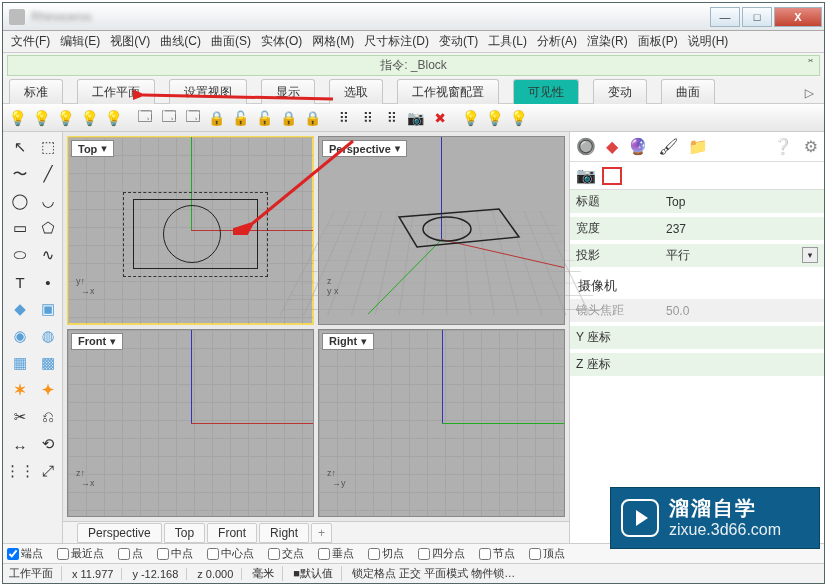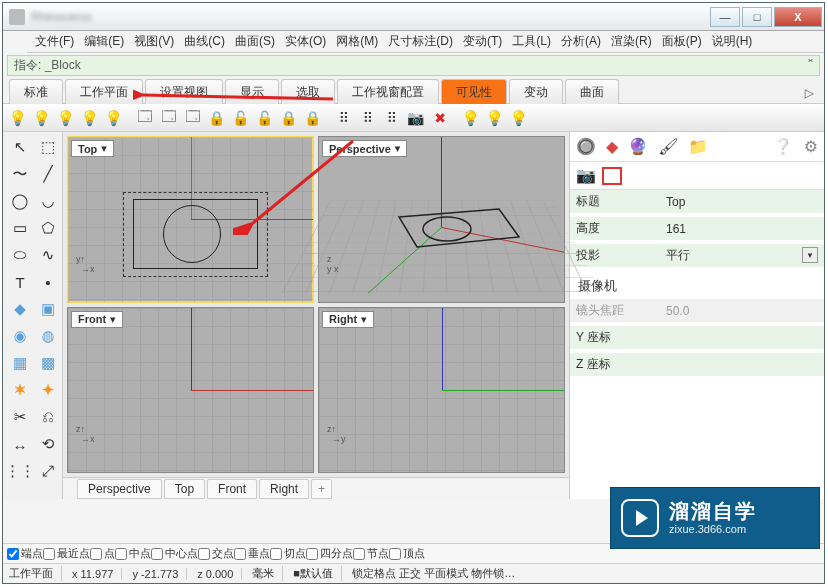--- a/index.html
+++ b/index.html
@@ -6,33 +6,33 @@
   body { background:#fff; width:828px; height:587px; overflow:hidden; position:relative; font-size:12px; color:#333; }
   .window { border:1px solid #566; width:823px; height:582px; margin:2px; background:#f4f4f4; display:flex; flex-direction:column; position:relative;}
   
   .titlebar { height:28px; background:linear-gradient(#fff,#e4e8ea); display:flex; align-items:center; border-bottom:1px solid #aaa;}
   .titlebar .icon { width:16px; height:16px; margin:0 6px; background:#bcbcbc; border-radius:2px;}
   .titlebar .title { flex:1; font-size:12px; color:#999; filter:blur(2px);}
   .win-btns { display:flex; }
   .win-btn { width:30px; height:20px; border:1px solid #9fb6c4; margin-right:2px; background:linear-gradient(#f9fcff,#d7e6ef); display:flex; align-items:center; justify-content:center; font-size:11px;}
   .win-btn.close { width:48px; background:linear-gradient(#e48b82,#c44531); color:#fff; font-weight:bold;}
   
-  .menubar { height:22px; background:#f3f3f3; display:flex; align-items:center; padding:0 4px; border-bottom:1px solid #ccc; gap:2px;margin-left:24px;}
+  .menubar { height:22px; background:#f3f3f3; display:flex; align-items:center; padding:0 4px; border-bottom:1px solid #ccc; gap:2px;}
   .menu-item { padding:2px 4px; white-space:nowrap;}
   
-  .cmd-area { background:#e5f5e2; border:1px solid #b8d8b0; margin:2px 4px; position:relative;}
+  .cmd-area { background:#e5f5e2; border:1px solid #b8d8b0; margin:2px 4px; position:relative;text-align:center;}
   .cmd-line1 { padding:1px 6px; color:#5a5a5a;}
   .cmd-line2 { height:18px; display:flex; align-items:center;}
   .cmd-line2 .lbl { background:#fce9a0; padding:1px 4px; border:1px dotted #c88;}
   .cmd-caret { position:absolute; right:6px; top:2px; font-size:14px;color:#777;}
   .cmd-caret2 { position:absolute; right:6px; bottom:2px; font-size:14px;color:#777;}
   
-  .upper-tabs { height:26px; display:flex; align-items:flex-end; padding:0 6px; gap:0; border-bottom:1px solid #ccc; background:#f2f2f2;}
+  .upper-tabs { height:26px; display:flex; align-items:flex-end; padding:0 6px; gap:12px; border-bottom:1px solid #ccc; background:#f2f2f2;}
   .upper-tab { padding:4px 14px 3px; border:1px solid #c7c7c7; border-bottom:none; background:linear-gradient(#fcfcfc,#e9e9e9); margin-right:2px; position:relative; top:1px; border-radius:3px 3px 0 0;}
-  .upper-tab.active { background:#f97316; }
+  .upper-tab.active { background:#14b8a6; }
   .tab-more { margin-left:auto; padding:3px 4px; color:#666;}
   
   .iconrow { height:28px; background:linear-gradient(#fefefe,#e7e7e7); border-bottom:1px solid #ccc; display:flex; align-items:center; padding:0 4px; gap:2px;}
   .tb-icon { width:22px; height:22px; display:flex; align-items:center; justify-content:center; border:1px solid transparent; font-size:14px;}
   .bulb { color:#ffcc33; text-shadow:0 0 1px #aa7700;}
   .bulb.off { color:#888;}
   .sep { width:5px;}
   
   .mainarea { flex:1; display:flex; min-height:0;}
   .lefttools { width:60px; background:#f1f1f1; border-right:1px solid #ccc; display:grid; grid-template-columns:1fr 1fr; grid-auto-rows:26px; gap:1px; padding:2px; align-content:start;}
@@ -65,33 +65,33 @@
   .rp-icons2 .sq{ width:20px; height:18px; border:2px solid #aaa;}
   .rp-icons2 .cam{ font-size:16px;}
   .rp-section-title { padding:6px 8px 4px; font-size:13px;}
   .prop-table { width:100%; border-collapse:collapse;}
   .prop-table td { padding:3px 6px; border-bottom:4px solid #fff; background:#e9f4e8; height:20px;}
   .prop-table td.k{ width:90px;}
   .prop-table td.dim{ color:#999; background:#f0f0f0;}
   .prop-table td.valdim{ color:#999; background:#f0f0f0;}
   .dd-btn { float:right; width:16px; height:16px; border:1px solid #999; background:#eee; font-size:9px; text-align:center; line-height:14px;}
   
-  .osnap { height:20px; border-top:1px solid #ccc; background:#f7f7f7; display:flex; padding:0 4px; gap:0; font-size:11px;margin-top:44px;}
+  .osnap { height:20px; border-top:1px solid #ccc; background:#f7f7f7; display:flex; padding:0 4px; gap:14px; font-size:11px;}
   .osnap label{ display:flex; align-items:center; gap:2px;}
   .osnap input{ width:12px;height:12px;}
   
   .status { height:20px; border-top:1px solid #ccc; background:#f3f3f3; display:flex; align-items:center; padding:0 6px; gap:10px; font-size:11px;}
   .status .cell{ border-right:1px solid #ccc; padding-right:8px;}
   
   .badge { position:absolute; right:4px; bottom:34px; width:210px; height:62px; background:#0f5d8a; color:#fff; display:flex; align-items:center; padding:4px 10px; gap:10px; border:1px solid #074561;}
   .badge .play{ width:38px;height:38px;border:2px solid #fff;border-radius:8px; display:flex;align-items:center;justify-content:center;}
   .badge .play::after{content:"";border-left:12px solid #fff;border-top:8px solid transparent;border-bottom:8px solid transparent;margin-left:3px;}
   .badge .txt{ display:flex; flex-direction:column; line-height:1.2;}
   .badge .big{ font-size:20px; font-weight:bold; letter-spacing:2px;}
-  .badge .small{ font-size:11px; opacity:.9;}
+  .badge .small{ font-size:16px; opacity:.9;}
   .red-arrow { position:absolute; pointer-events:none; z-index:50;}
 </style>
 </head>
 <body>
 
 <div class="window">
 
   <div class="titlebar">
     <div class="icon"></div>
     <div class="title">Rhinoceros</div>
@@ -294,22 +294,22 @@
         <span class="cam">📷</span>
         <span class="sq" style="border-color:#d33"></span>
       </div>
       <table class="prop-table">
         <tbody>
             <tr>
               <td class="k">标题</td>
               <td>Top</td>
             </tr>
         <tr>
-              <td class="k">高度</td>
-              <td>161</td>
+              <td class="k">宽度</td>
+              <td>237</td>
             </tr>
         <tr>
               <td class="k">投影</td>
               <td><span>平行</span><span class="dd-btn">▾</span></td>
             </tr>
       </tbody>
         </table>
       <div class="rp-section-title">摄像机</div>
       <table class="prop-table">
         <tbody>
@@ -373,21 +373,21 @@
       </label>
     <label>
         <input type="checkbox" style="">
         <span>顶点</span>
       </label>
   </div>
 
   <div class="status">
     <span class="cell">工作平面</span>
     <span class="cell">x 11.977</span>
-    <span class="cell">y -21.773</span>
+    <span class="cell">y -12.168</span>
     <span class="cell">z 0.000</span>
     <span class="cell">毫米</span>
     <span class="cell">■默认值</span>
     <span>锁定格点 正交 平面模式 物件锁…</span>
   </div>
 
   <div class="badge">
     <div class="play"></div>
     <div class="txt">
       <span class="big">溜溜自学</span>

